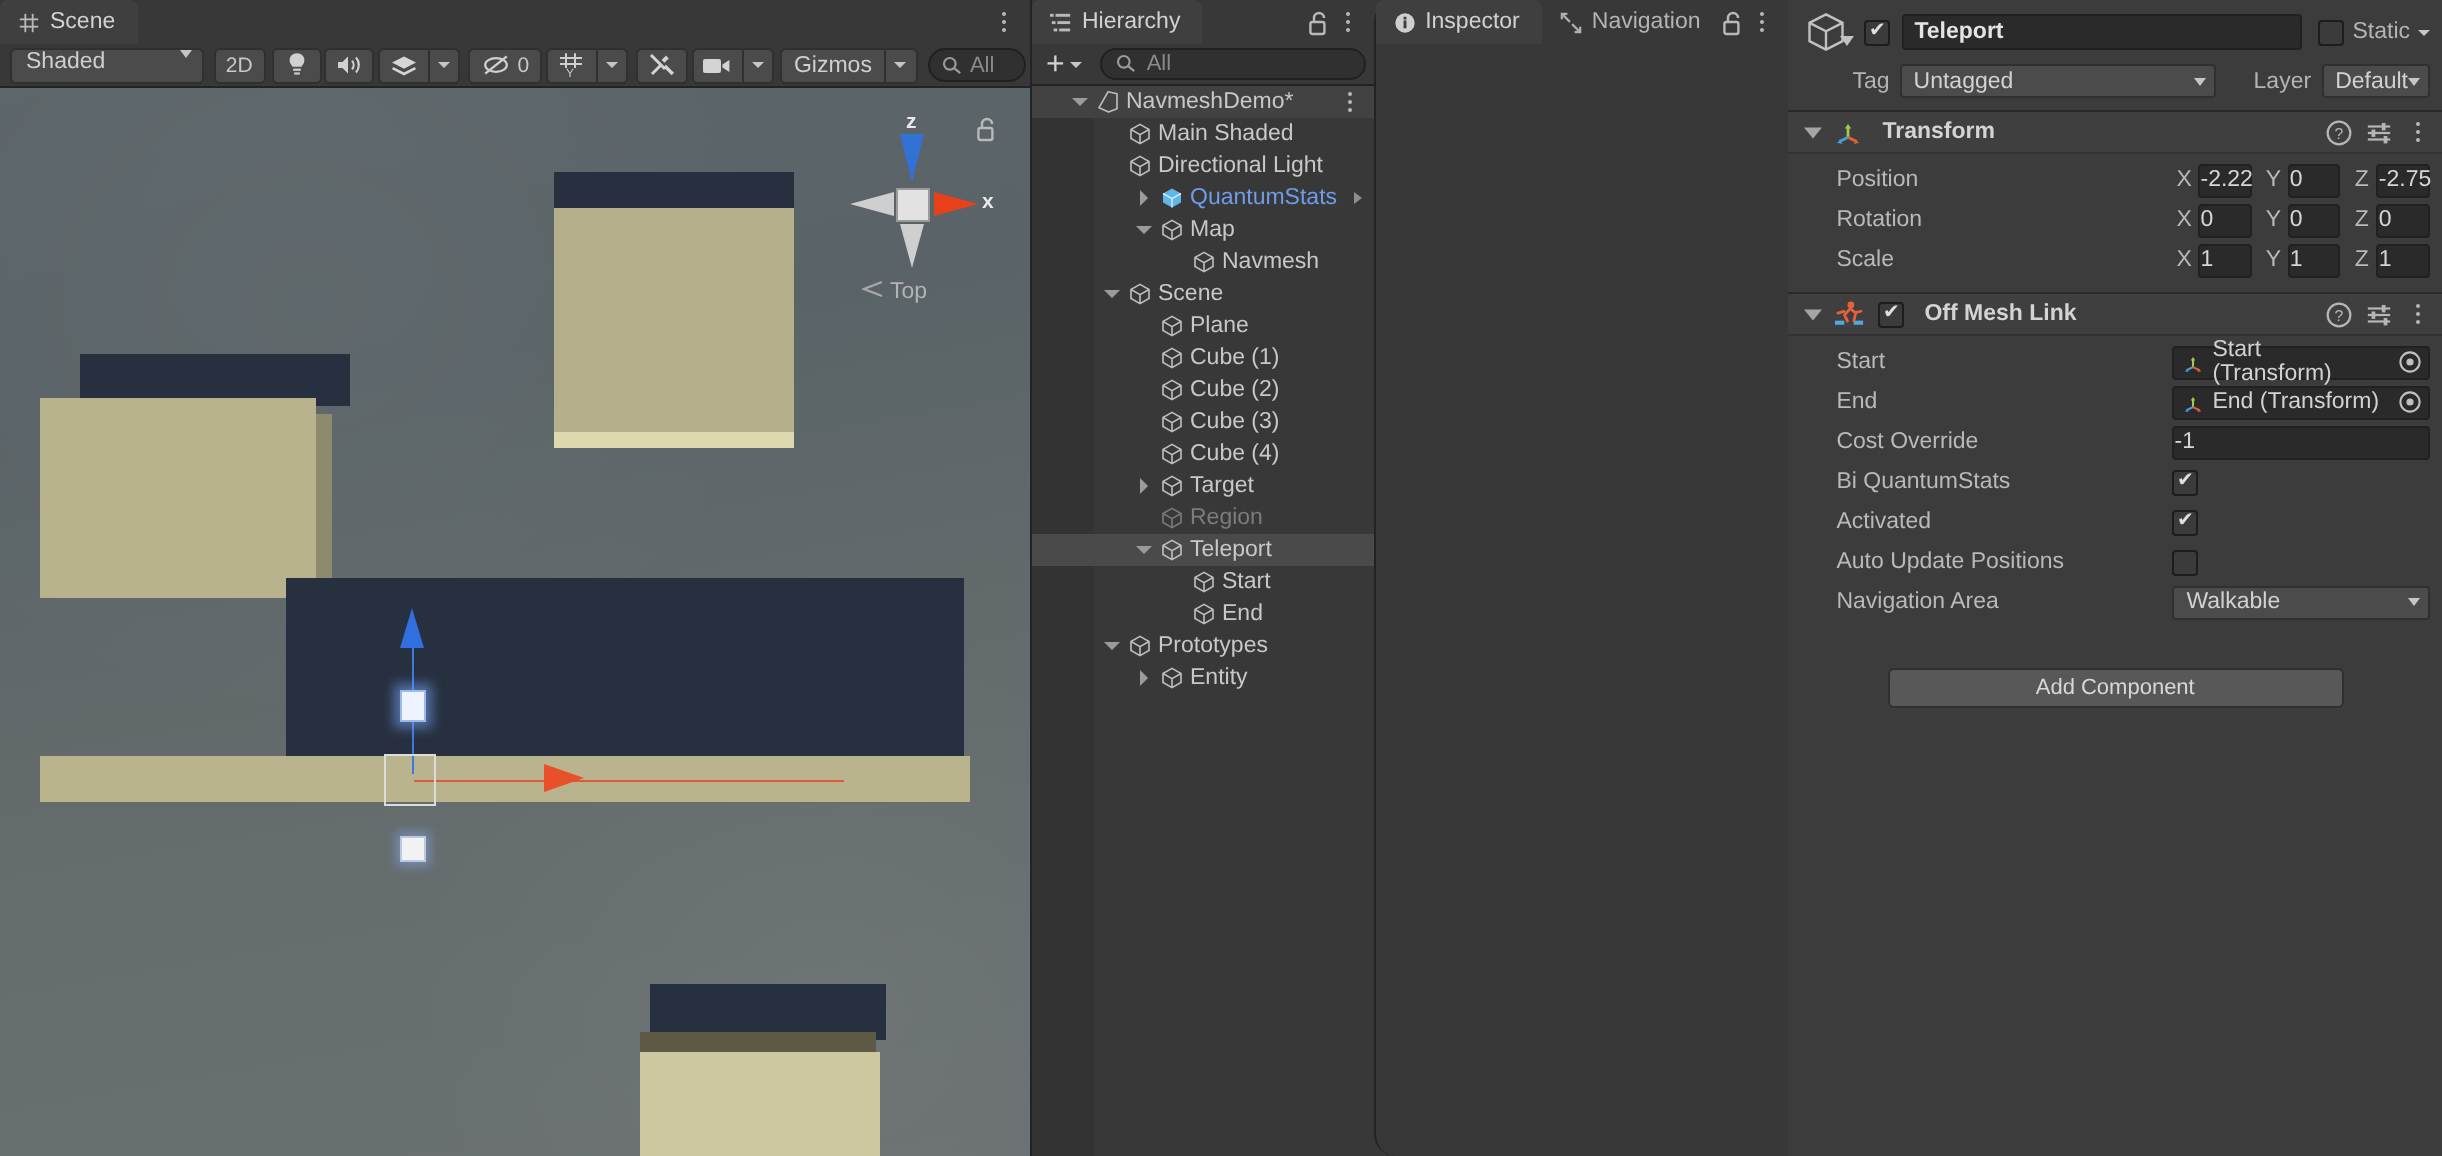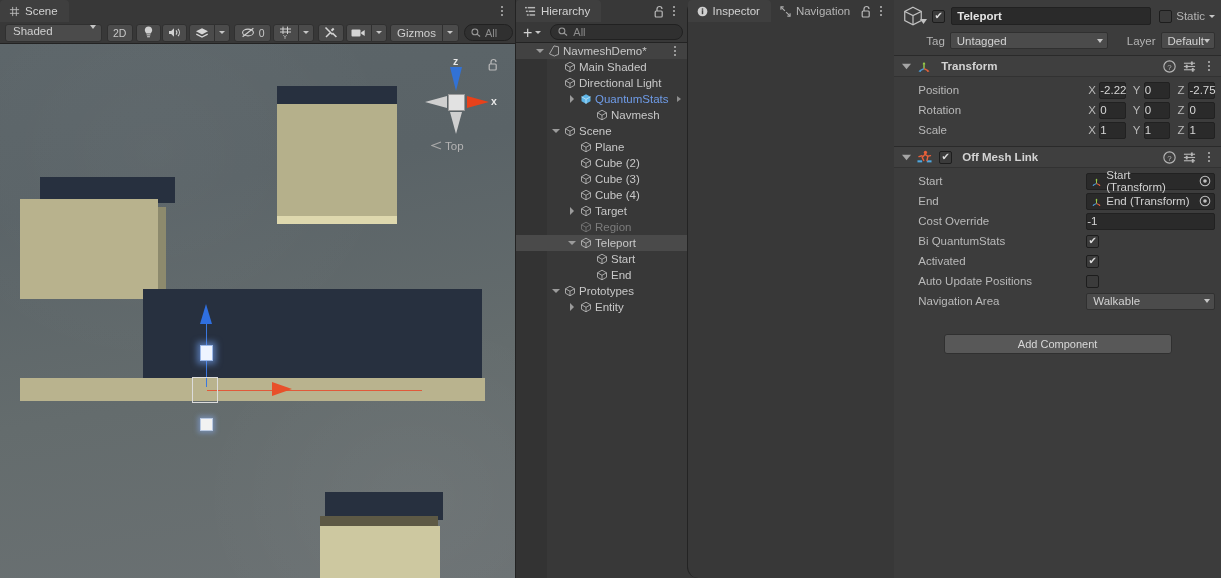--- a/index.html
+++ b/index.html
@@ -516,20 +516,35 @@
               <path d="M2 5l6 3.4 6-3.4" stroke="#cfe9f8" stroke-width="1" fill="none"></path>
               <path d="M8 8.4v6" stroke="#cfe9f8" stroke-width="1"></path>
             </svg>
           </span>
           <span class="hlabel">QuantumStats</span>
           <span class="rowright">
             <span class="chev-r"></span>
           </span>
         </div>
         <div class="hrow">
+          <span style="width: 49px; flex: 0 0 49px;"></span>
+          <span class="twisty">
+            <span class="tri-down"></span>
+          </span>
+          <span class="hicon">
+            <svg width="12" height="12" viewBox="0 0 16 16">
+              <g stroke="#bdbdbd" stroke-width="1.1" fill="none">
+                <path d="M8 1.6L14 5v6l-6 3.4L2 11V5z"></path>
+                <path d="M2 5l6 3.4L14 5M8 8.4v6"></path>
+              </g>
+            </svg>
+          </span>
+          <span class="hlabel">Map</span>
+        </div>
+        <div class="hrow">
           <span style="width: 65px; flex: 0 0 65px;"></span>
           <span class="twisty"></span>
           <span class="hicon">
             <svg width="12" height="12" viewBox="0 0 16 16">
               <g stroke="#bdbdbd" stroke-width="1.1" fill="none">
                 <path d="M8 1.6L14 5v6l-6 3.4L2 11V5z"></path>
                 <path d="M2 5l6 3.4L14 5M8 8.4v6"></path>
               </g>
             </svg>
           </span>
@@ -555,20 +570,33 @@
           <span class="twisty"></span>
           <span class="hicon">
             <svg width="12" height="12" viewBox="0 0 16 16">
               <g stroke="#bdbdbd" stroke-width="1.1" fill="none">
                 <path d="M8 1.6L14 5v6l-6 3.4L2 11V5z"></path>
                 <path d="M2 5l6 3.4L14 5M8 8.4v6"></path>
               </g>
             </svg>
           </span>
           <span class="hlabel">Plane</span>
+        </div>
+        <div class="hrow">
+          <span style="width: 49px; flex: 0 0 49px;"></span>
+          <span class="twisty"></span>
+          <span class="hicon">
+            <svg width="12" height="12" viewBox="0 0 16 16">
+              <g stroke="#bdbdbd" stroke-width="1.1" fill="none">
+                <path d="M8 1.6L14 5v6l-6 3.4L2 11V5z"></path>
+                <path d="M2 5l6 3.4L14 5M8 8.4v6"></path>
+              </g>
+            </svg>
+          </span>
+          <span class="hlabel">Cube (1)</span>
         </div>
         <div class="hrow">
           <span style="width: 49px; flex: 0 0 49px;"></span>
           <span class="twisty"></span>
           <span class="hicon">
             <svg width="12" height="12" viewBox="0 0 16 16">
               <g stroke="#bdbdbd" stroke-width="1.1" fill="none">
                 <path d="M8 1.6L14 5v6l-6 3.4L2 11V5z"></path>
                 <path d="M2 5l6 3.4L14 5M8 8.4v6"></path>
               </g>

